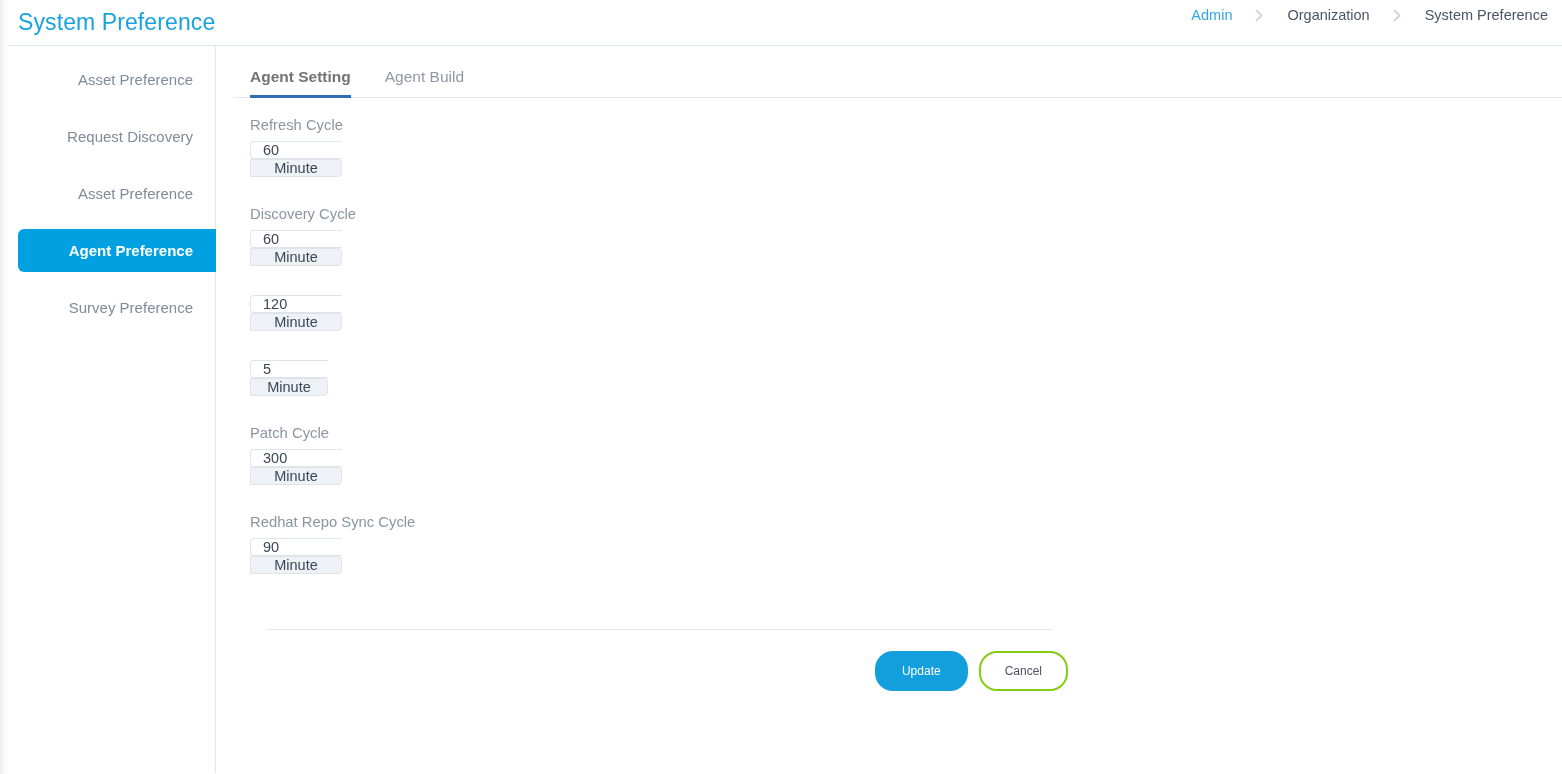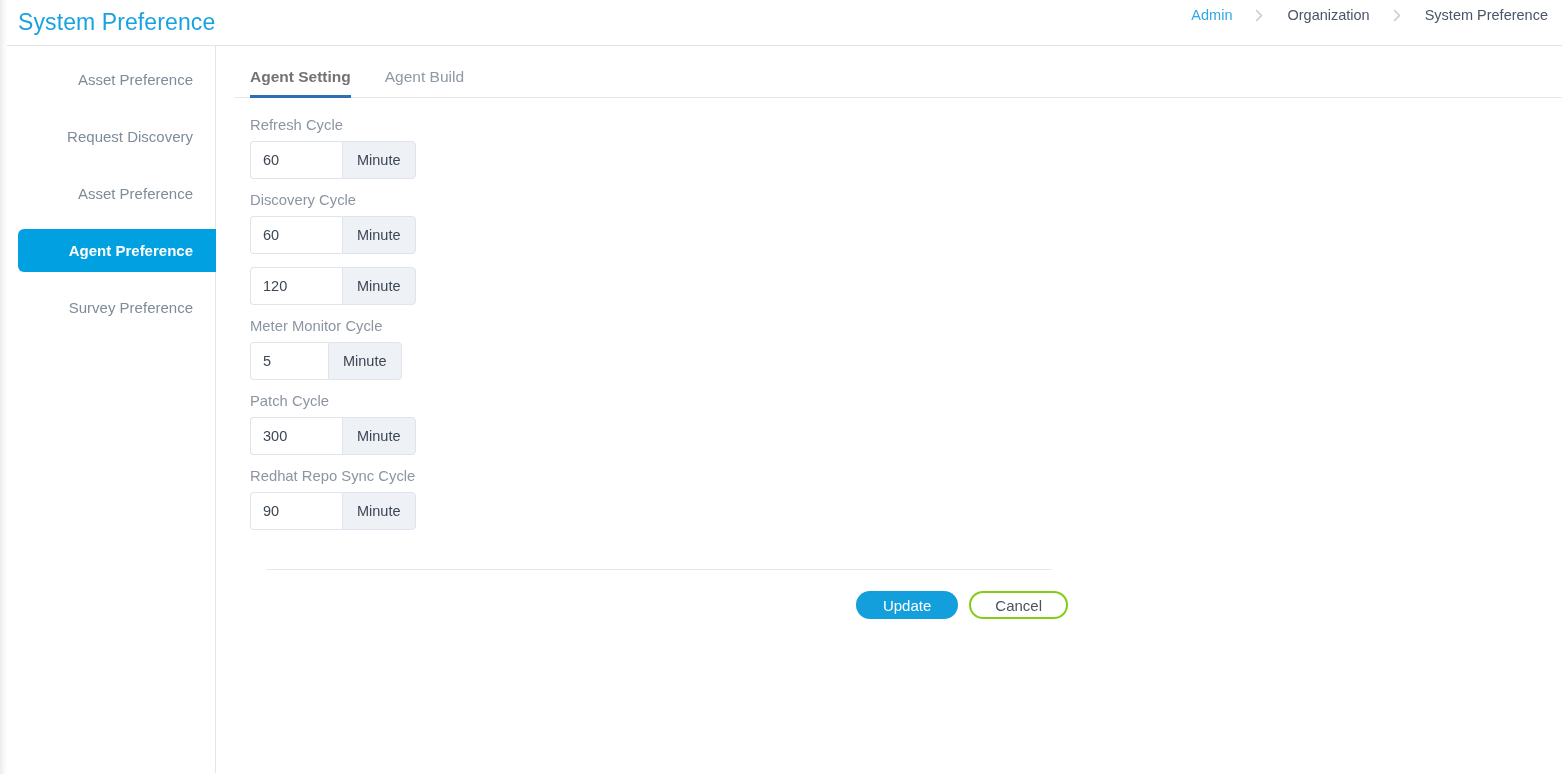--- a/index.html
+++ b/index.html
@@ -163,22 +163,23 @@
   }
   .field-label {
     font-size: 14.8px;
     color: #8b95a1;
     margin-bottom: 8px;
     white-space: nowrap;
   }
   .input-group {
     display: inline-flex;
     align-items: stretch;
-    height: 38px;
+    height: 52px;
     border-radius: 4px;
+    flex-direction: column;
   }
   .input-box {
     border: 1px solid #dfe4ec;
     border-right: none;
     background: #ffffff;
     border-top-left-radius: 4px;
     border-bottom-left-radius: 4px;
     font-size: 14.5px;
     color: #3d4754;
     padding: 0 12px;
@@ -242,23 +243,23 @@
   .actions {
     width: 802px;
     margin-left: 16px;
     display: flex;
     justify-content: flex-end;
     align-items: center;
     padding-top: 21px;
     gap: 11px;
   }
   .btn {
-    height: 28px;
+    height: 40px;
     border-radius: 18px;
-    font-size: 15px;
+    font-size: 12px;
     display: inline-flex;
     align-items: center;
     justify-content: center;
     cursor: pointer;
     border: 1px solid transparent;
     font-family: "Liberation Sans", sans-serif;
     white-space: nowrap;
   }
   .btn-primary {
     background: #139fdc;
@@ -347,21 +348,20 @@
       </div>
 
       <div class="field">
         <div class="input-group">
           <div class="input-box w-wide" contenteditable="false" style="">120</div>
           <div class="input-addon">Minute</div>
         </div>
       </div>
 
       <div class="field">
-        <div class="field-label">Meter Monitor Cycle</div>
         <div class="input-group">
           <div class="input-box w-narrow" contenteditable="false" style="">5</div>
           <div class="input-addon">Minute</div>
         </div>
       </div>
 
       <div class="field">
         <div class="field-label">Patch Cycle</div>
         <div class="input-group">
           <div class="input-box w-wide" contenteditable="false" style="">300</div>

